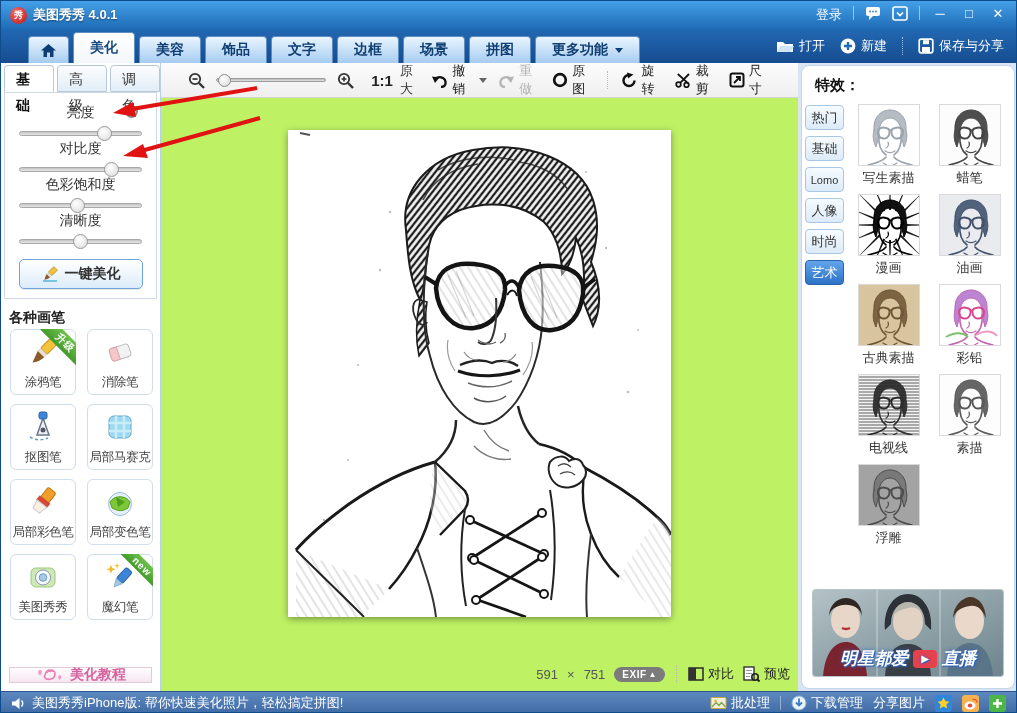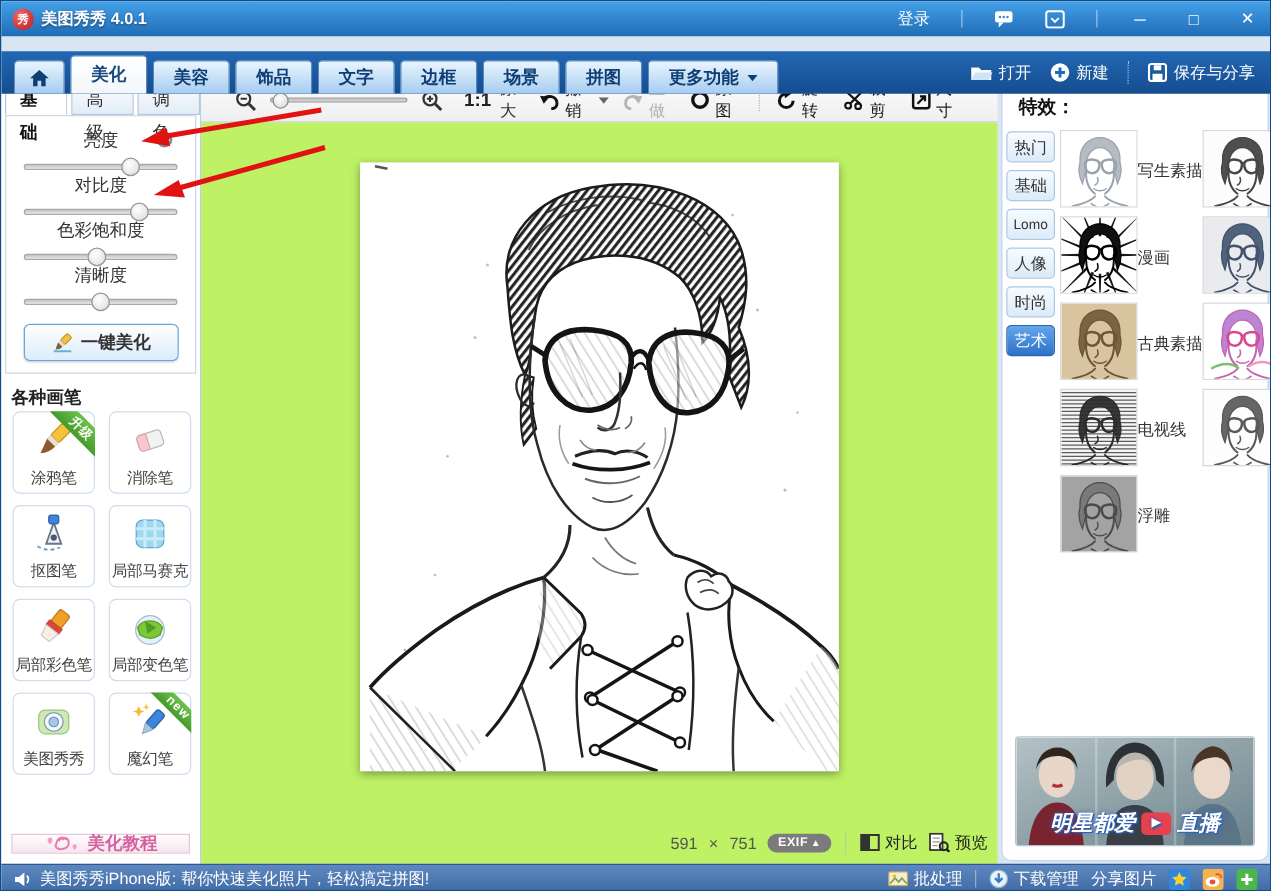--- a/index.html
+++ b/index.html
@@ -3,27 +3,27 @@
 <meta charset="utf-8">
 <style>
   *{box-sizing:border-box;margin:0;padding:0}
   body{font-family:"Liberation Sans","DejaVu Sans",sans-serif;background:#6b6b6b}
   .window{position:relative;width:1017px;height:713px;margin:0 auto;background:#d9e5f2;overflow:hidden;border:1px solid #0e4c8c}
 
   
   .titlebar{position:absolute;left:0;top:0;width:100%;height:28px;background:linear-gradient(#44a0e8,#1f6cb6);display:flex;align-items:center;padding:0 9px;color:#fff;z-index:5}
   .logo{width:17px;height:17px;border-radius:50%;background:radial-gradient(circle at 35% 30%,#f26a6a,#bf1717);display:flex;align-items:center;justify-content:center;font-size:9px;font-weight:bold;margin-right:6px;color:#fff;flex:none}
   .apptitle{font-size:13px;font-weight:bold;text-shadow:0 1px 2px rgba(0,0,0,.45)}
-  .tb-right{margin-left:auto;display:flex;align-items:center;gap:25px}
+  .tb-right{margin-left:auto;display:flex;gap:11px}
   .login{font-size:13px;cursor:pointer}
   .tb-sep{width:1px;height:14px;background:rgba(255,255,255,.5)}
   .winbtn{font-size:13px;width:18px;text-align:center;font-weight:bold;cursor:pointer}
 
   
-  .tabrow{position:absolute;left:0;top:40px;width:100%;height:34px;background:linear-gradient(#2268b2,#164c90);display:flex;align-items:flex-end;padding-left:10px;z-index:4}
+  .tabrow{position:absolute;left:0;top:28px;width:100%;height:34px;background:linear-gradient(#2268b2,#164c90);display:flex;align-items:flex-end;padding-left:27px;z-index:4}
   .tabs{display:flex;align-items:flex-end;gap:4px;height:100%}
   .tab{height:27px;padding:0 16px;font-size:14px;font-weight:bold;color:#0f3e74;background:linear-gradient(#eaf5fe,#a6ccf0);border:1px solid #5e8fc2;border-bottom:none;border-radius:4px 4px 0 0;display:flex;align-items:center;gap:4px;cursor:pointer}
   .tab.home{padding:0 11px}
   .tab.active{height:31px;background:linear-gradient(#ffffff,#f3f7fb);color:#17497f}
   .caret{width:0;height:0;border-left:4px solid transparent;border-right:4px solid transparent;border-top:5px solid #0f3e74;margin-left:3px}
   .nav-actions{margin-left:auto;display:flex;align-items:center;gap:15px;padding-right:12px;color:#fff;font-size:13px;height:100%}
   .nav-act{display:flex;align-items:center;gap:5px;cursor:pointer}
   .nav-sep{width:1px;height:18px;border-left:1px dotted #9cc2e8}
 
   .main{position:absolute;left:0;top:62px;width:100%;height:628px}
@@ -67,21 +67,21 @@
 
   
   .right-panel{position:absolute;left:797px;top:0;width:220px;height:628px}
   .effects-box{position:absolute;left:3px;top:2px;right:3px;bottom:2px;background:#fff;border:1px solid #c3d6ea;border-radius:8px}
   .fx-title{position:absolute;top:10px;left:13px;font-size:15px;font-weight:bold;color:#111}
   .fx-cats{position:absolute;left:3px;top:39px;width:39px;display:flex;flex-direction:column;gap:6px}
   .fx-cat{height:25px;line-height:24px;text-align:center;border:1px solid #a9c6e4;border-radius:4px;background:linear-gradient(#f6fbff,#dcebf8);font-size:13px;color:#333;cursor:pointer}
   .fx-cat.latin{font-size:11px;font-family:Liberation Sans, sans-serif}
   .fx-cat.active{background:linear-gradient(#63a5ec,#2d72c6);border-color:#2a64ae;color:#fff;font-weight:normal}
   .fx-grid{position:absolute;left:46px;top:38px;right:4px;display:grid;grid-template-columns:1fr 1fr;row-gap:7px}
-  .fx-item{display:flex;flex-direction:row;align-items:center;cursor:pointer}
+  .fx-item{display:flex;flex-direction:column;align-items:center;cursor:pointer}
   .fx-thumb{width:62px;height:62px;border:1px solid #d9d9d9;overflow:hidden;line-height:0}
   .fx-label{font-size:13px;color:#333;margin-top:3px;white-space:nowrap}
   .ad{position:absolute;left:10px;bottom:11px;width:192px;height:88px;border-radius:3px;overflow:hidden;border:1px solid #b8c4cc;cursor:pointer}
   .ad-text{position:absolute;left:0;right:0;bottom:6px;display:flex;align-items:center;justify-content:center;gap:5px;font-size:17px;font-weight:bold;font-style:italic;color:#fff;text-shadow:0 0 4px #2d62b8,1px 1px 0 #2d62b8}
   .play-badge{width:24px;height:18px;background:#e8414d;border-radius:4px;display:flex;align-items:center;justify-content:center;font-size:10px;color:#fff;font-style:normal;flex:none}
 
   
   .statusbar{position:absolute;left:0;top:690px;width:100%;height:23px;background:linear-gradient(#5d88bf,#3f6aa4);border-top:1px solid #2d5694;display:flex;align-items:center;padding:0 10px;gap:7px;color:#fff;font-size:13px}
   .sb-left{display:flex;align-items:center;gap:6px;cursor:pointer}
   .sb-right{margin-left:auto;display:flex;align-items:center;gap:10px}

